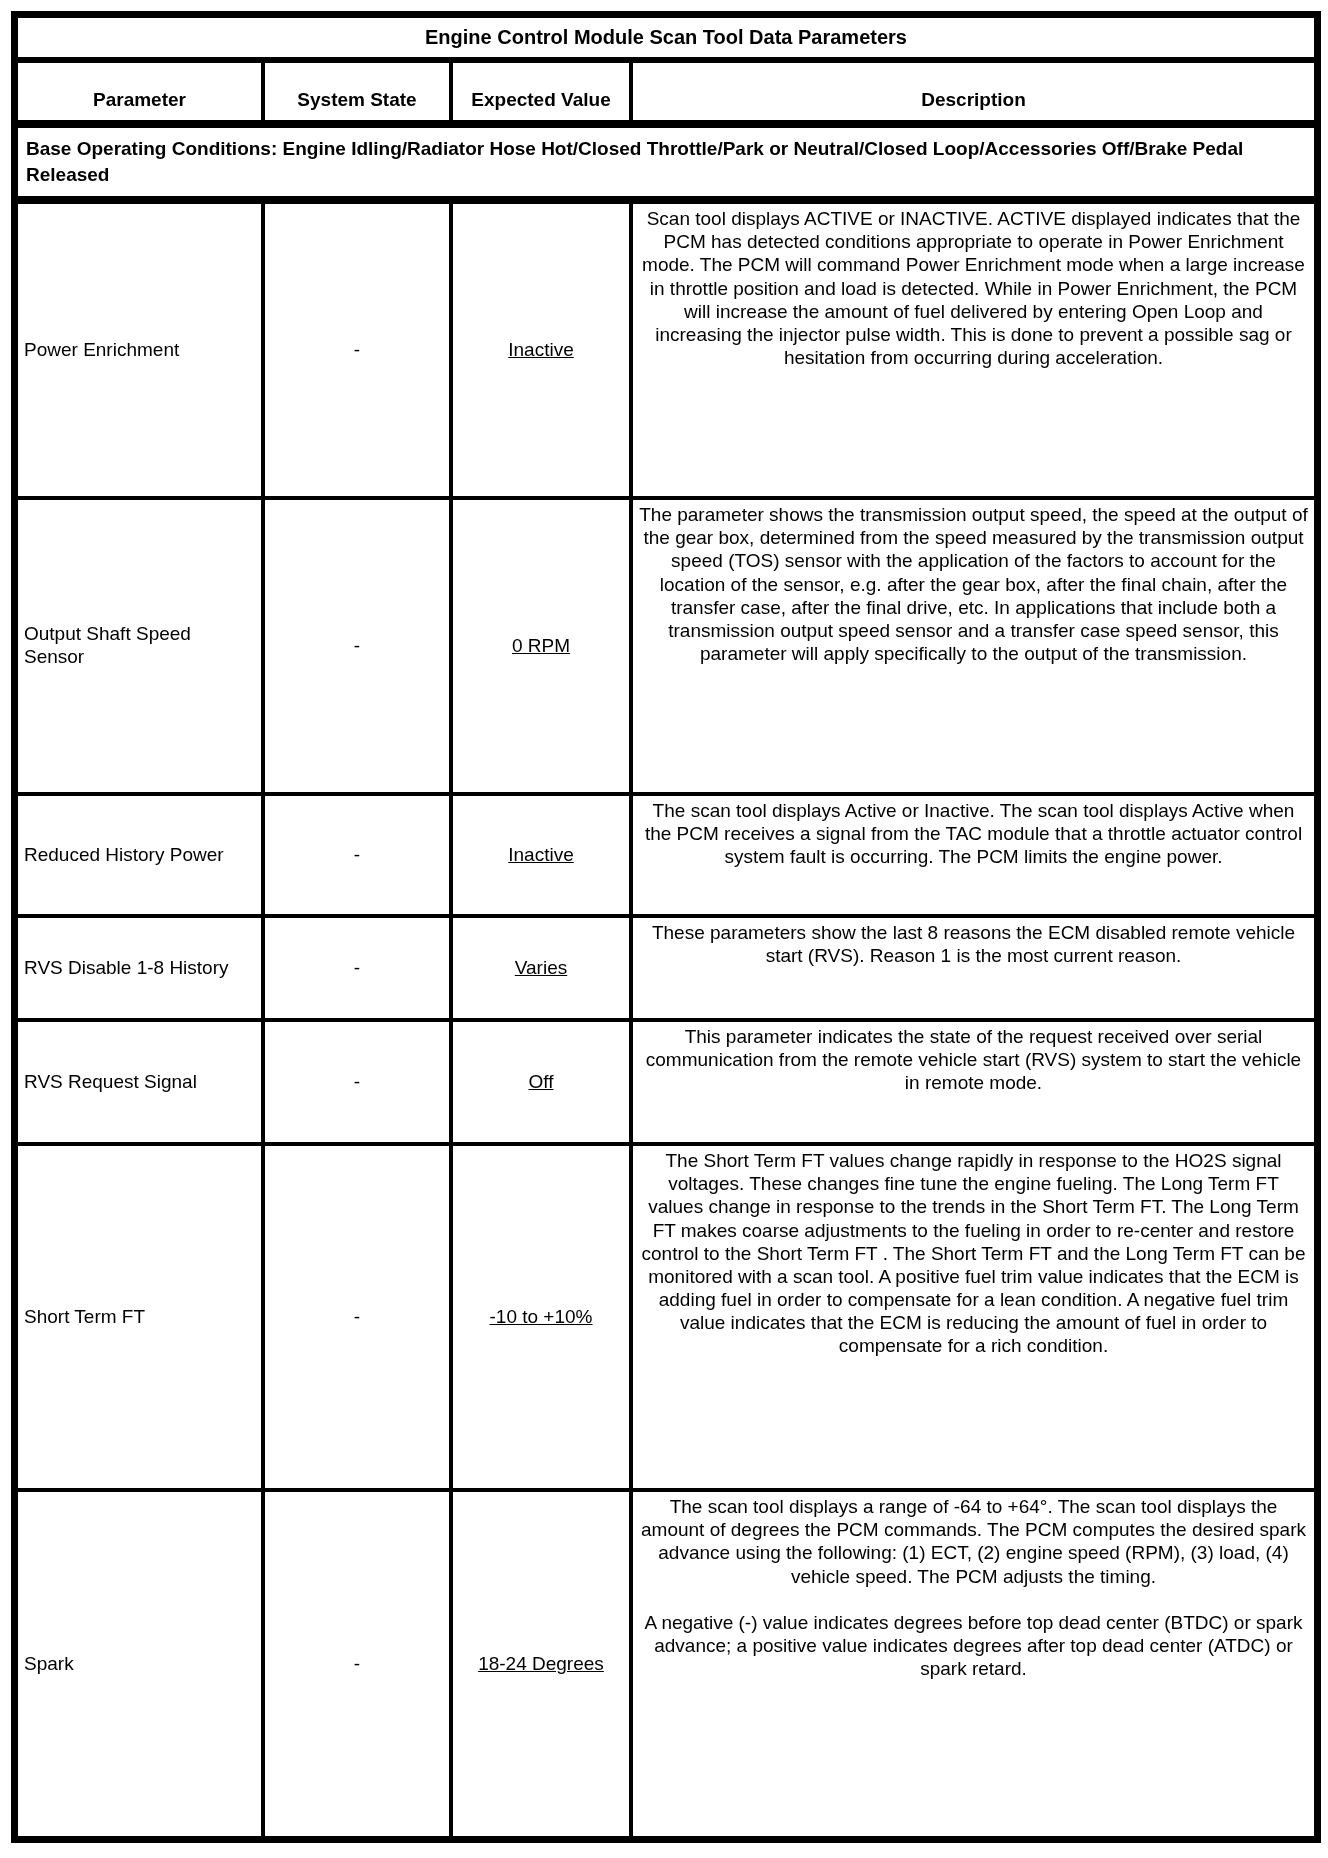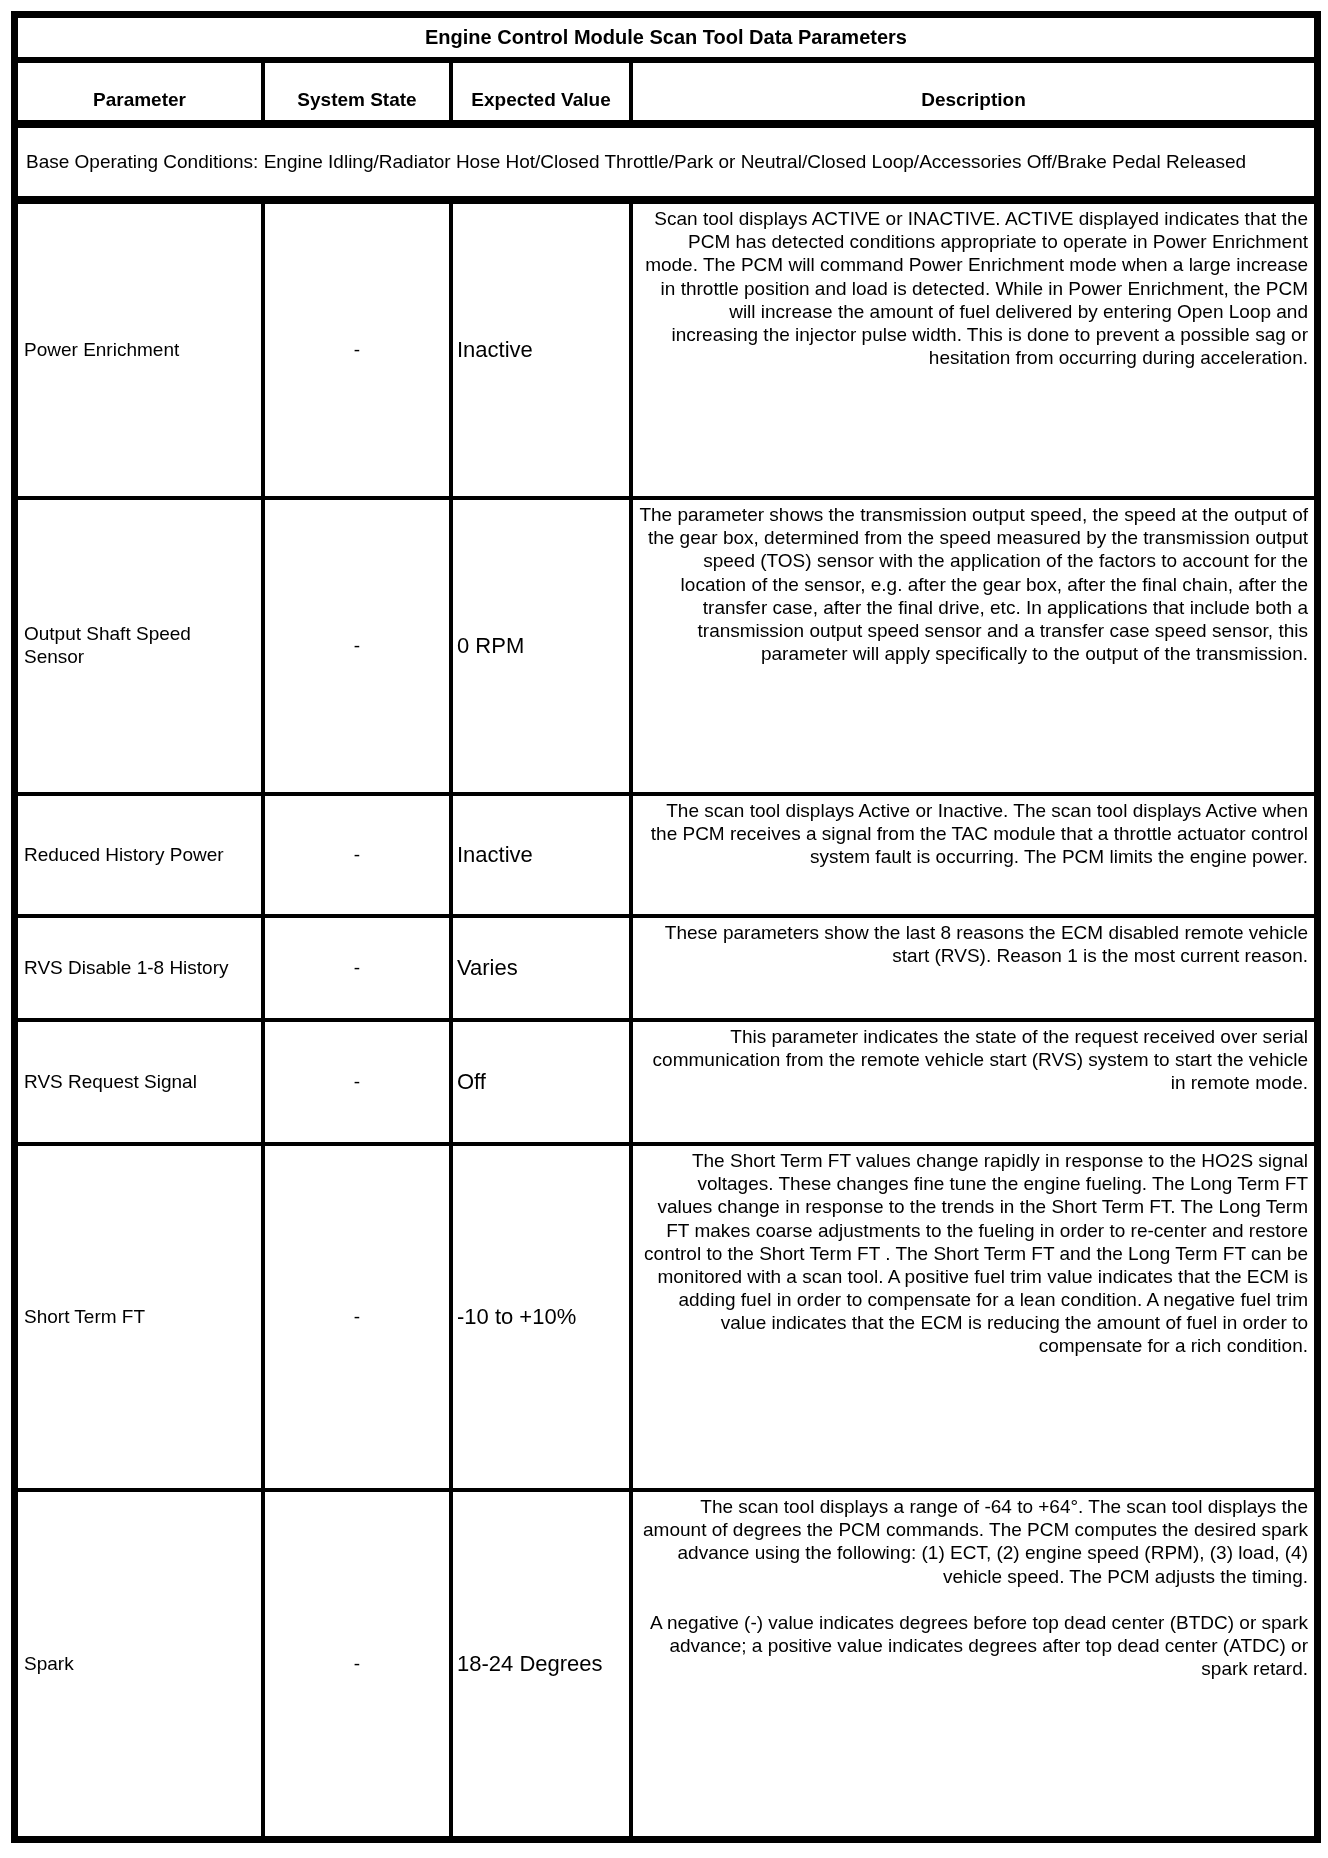--- a/index.html
+++ b/index.html
@@ -42,21 +42,21 @@
   }
   th.colhead {
     font-weight: bold;
     font-size: 19px;
     vertical-align: bottom;
     padding: 4px 4px 8px 4px;
     border-bottom-width: 8px !important;
     line-height: 1.25;
   }
   .cond-cell {
-    font-weight: normal;
+    font-weight: bold;
     font-size: 19px;
     text-align: left;
     vertical-align: middle;
     padding: 6px 8px;
     line-height: 1.35;
     border-bottom-width: 8px !important;
   }
   td.param {
     font-size: 19px;
     text-align: left;
@@ -65,27 +65,29 @@
     line-height: 1.2;
     margin-left: 22px;
   }
   td.state {
     font-size: 19px;
     text-align: center;
     vertical-align: middle;
     padding: 4px;
   }
   td.value {
-    font-size: 22px;
+    font-size: 19px;
+    text-align: center;
     vertical-align: middle;
     padding: 4px;
+    text-decoration: underline;
   }
   td.desc {
     font-size: 19px;
-    text-align: right;
+    text-align: center;
     vertical-align: top;
     padding: 3px 6px 4px 6px;
     line-height: 1.22;
     white-space: pre-wrap;
   }
 </style>
 </head>
 <body>
 
 <div class="page">

